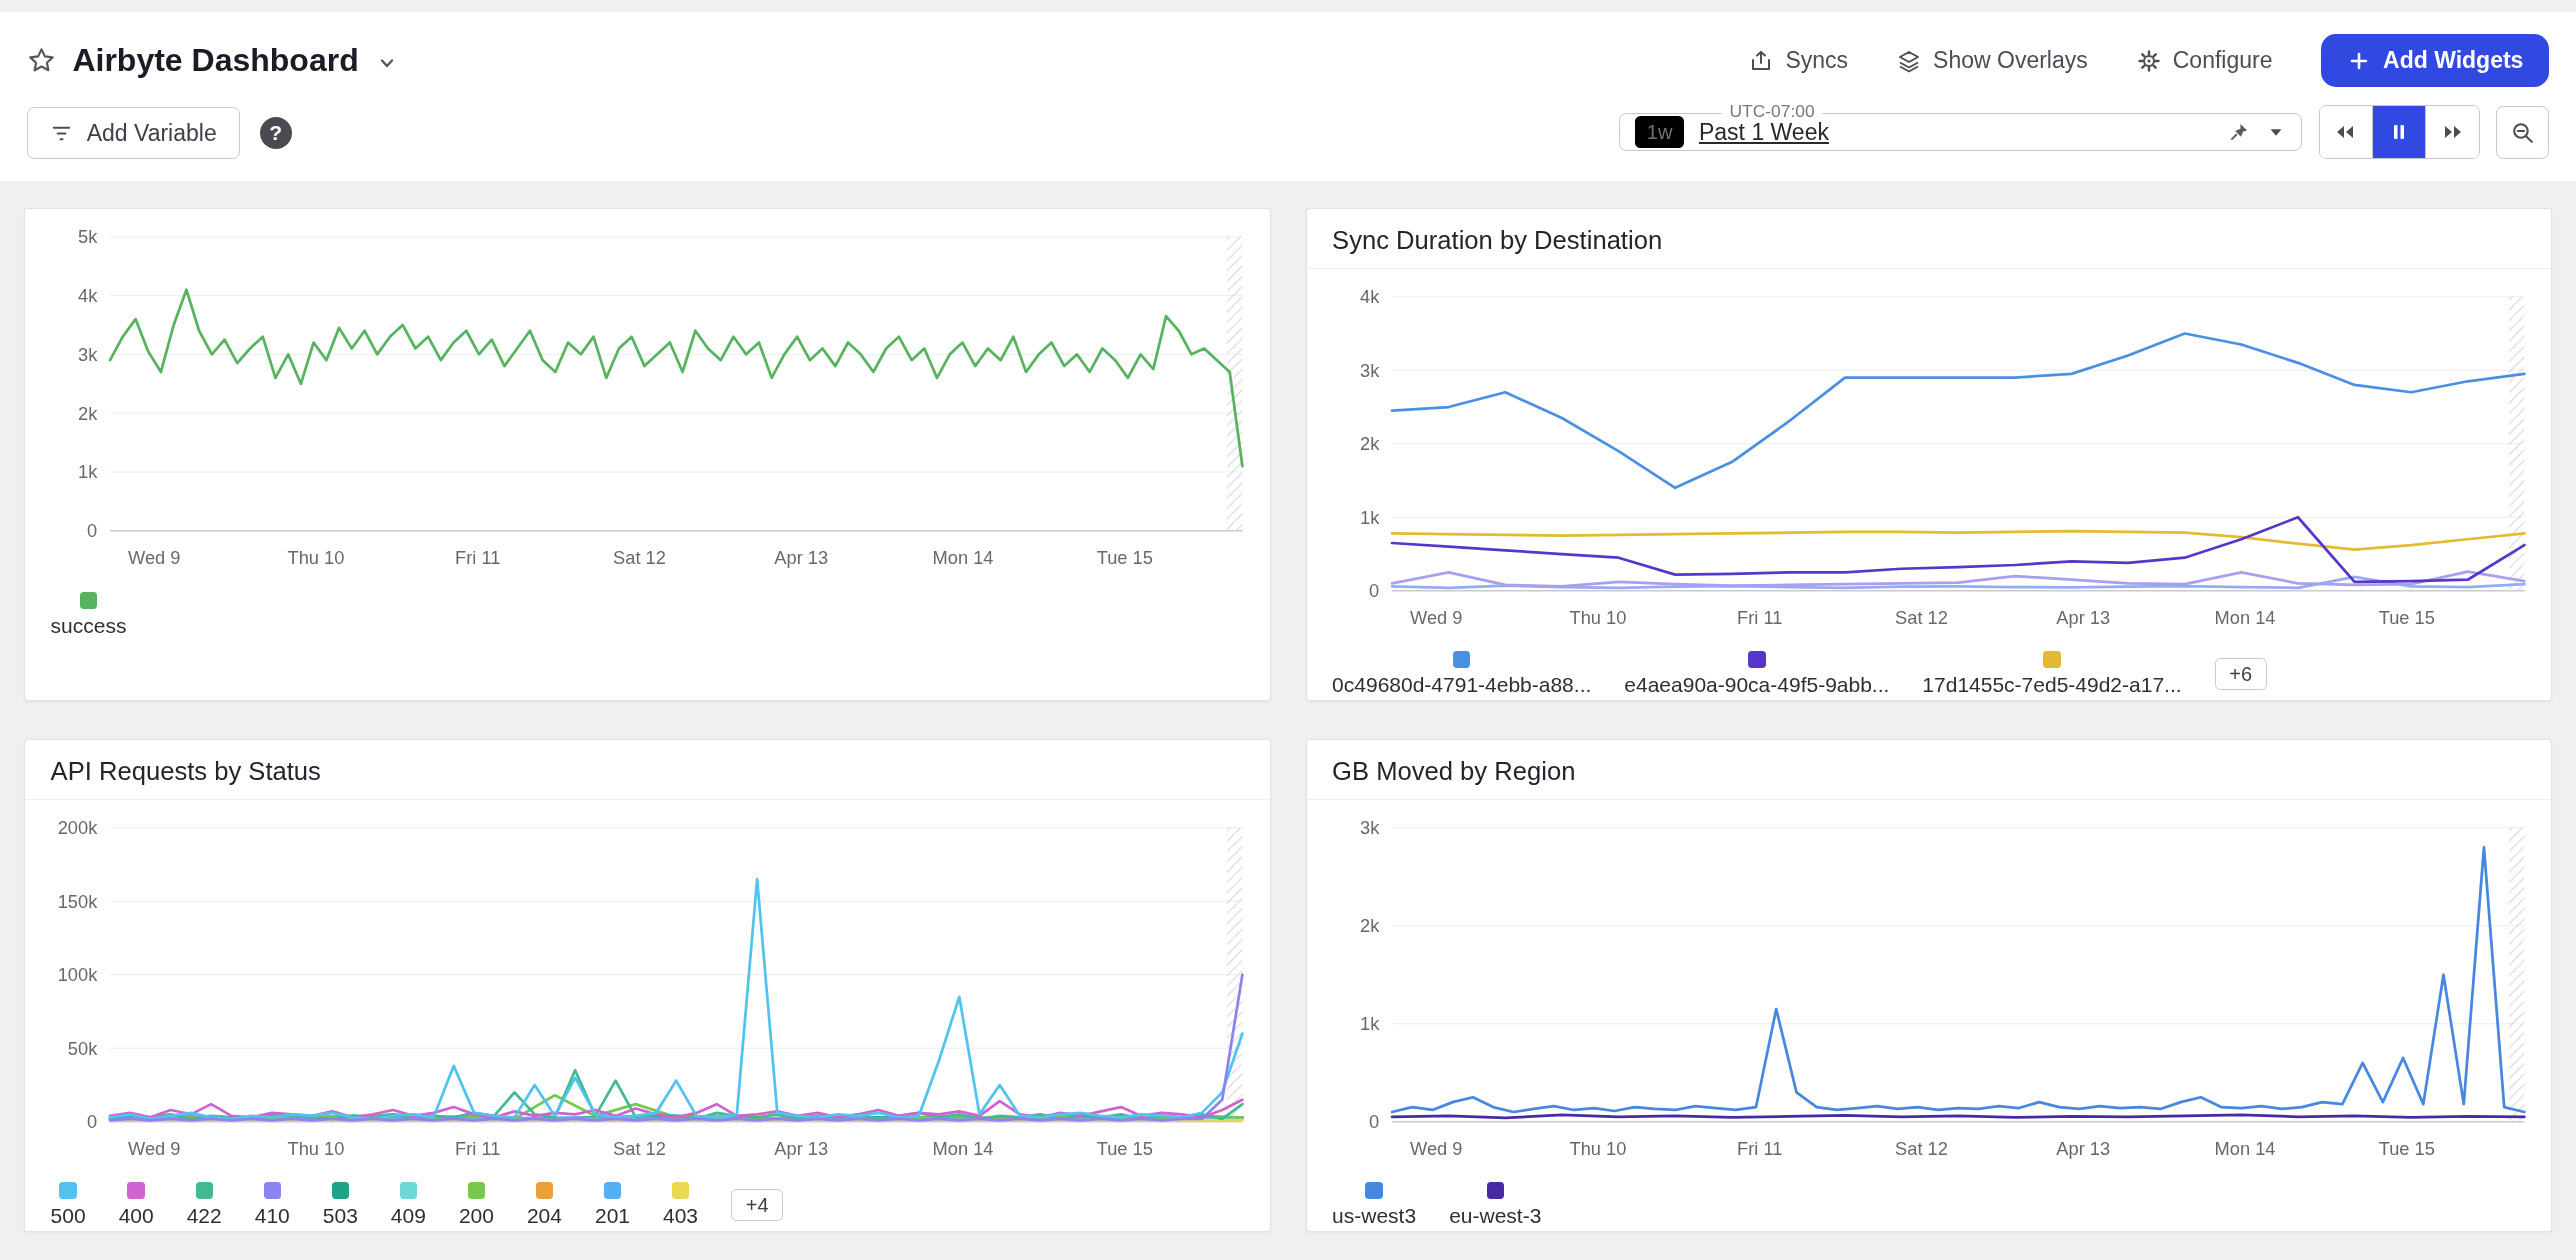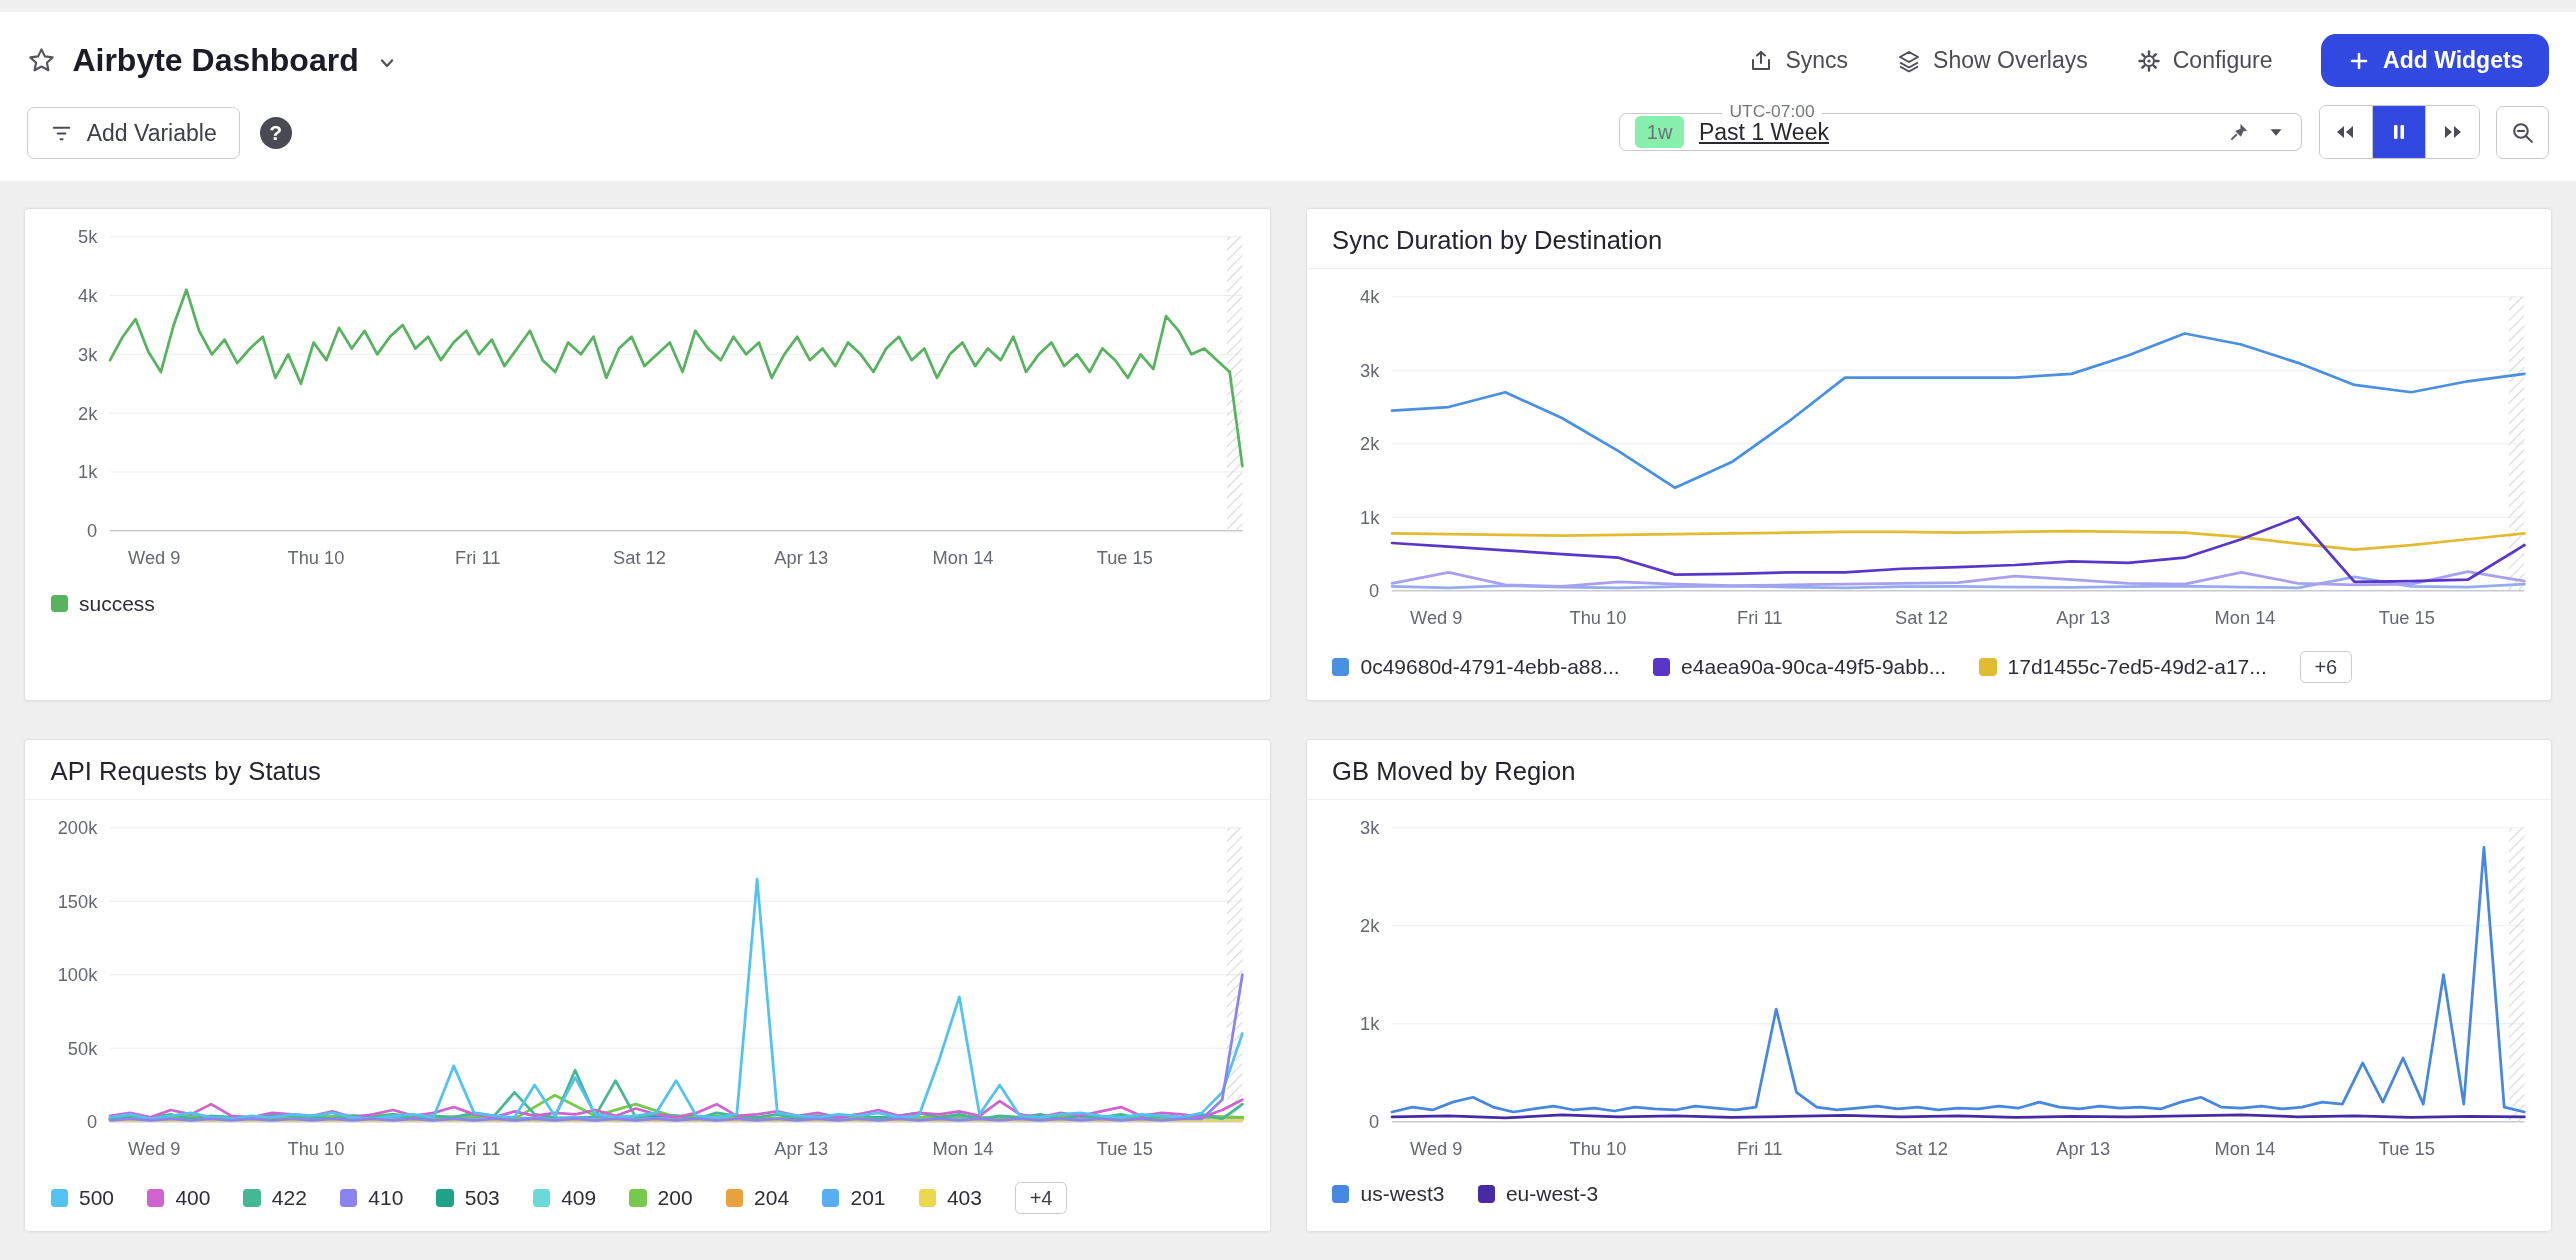--- a/index.html
+++ b/index.html
@@ -26,39 +26,39 @@
   .primary-btn { display:flex; align-items:center; gap:12px; background:#3148e1; color:#fff; border:none; border-radius:15px; font-size:23px; font-weight:600; padding:12.8px 25.6px; }
 
   .row2 { display:flex; justify-content:space-between; align-items:flex-end; margin-top:16.4px; }
   .left2 { display:flex; align-items:center; gap:20px; }
   .outline-btn { display:flex; align-items:center; gap:13.7px; height:52px; padding:0 22px; background:#fff; border:1.4px solid #c9cbd1; border-radius:7.3px; font-size:23px; color:#3d4046; }
   .help-circle { width:32px; height:32px; border-radius:50%; background:#4a4a52; color:#fff; font-size:21px; font-weight:700; display:flex; align-items:center; justify-content:center; cursor:pointer; }
 
   .timebar { display:flex; align-items:center; gap:16.4px; }
   .range-control { position:relative; display:flex; align-items:center; gap:14.6px; width:683px; height:38px; border:1.4px solid #c5c7cd; border-radius:7.3px; padding:0 14.6px; background:#fff; cursor:pointer; }
   .tz-label { position:absolute; top:-13.7px; left:102px; background:#fff; padding:0 7.3px; font-size:17.4px; color:#74777d; }
-  .range-short { background:#86efac; border-radius:5.5px; padding:4.6px 12px; font-size:20px; color:#6f7278; }
+  .range-short { background:#000000; border-radius:5.5px; padding:4.6px 12px; font-size:20px; color:#6f7278; }
   .range-label { font-size:23px; color:#28282f;text-decoration:underline; }
   .rc-spacer { flex:1; }
 
   .seg-group { display:flex; border:1.4px solid #c5c7cd; border-radius:7.3px; overflow:hidden; background:#fff; }
   .seg-group button { width:53px; height:52px; display:flex; align-items:center; justify-content:center; background:#fff; border:none; border-right:1.4px solid #c5c7cd; }
   .seg-group button:last-child { border-right:none; }
   .seg-group button.pause-active { background:#3148e1; }
   .square-btn { width:53px; height:53px; border:1.4px solid #c5c7cd; border-radius:7.3px; background:#fff; display:flex; align-items:center; justify-content:center; }
 
   
   .grid { display:grid; grid-template-columns:1fr 1fr; gap:38px 35px; padding:27px 24px 0; }
   .widget { background:#fff; border:0.9px solid #e1e1e4; border-radius:3.7px; box-shadow:0 0.9px 2.7px rgba(0,0,0,.05); height:493px; overflow:hidden; }
   .wtitle { margin:0; padding:16.4px 25.6px 12.8px; font-size:25.6px; font-weight:500; color:#24242c; border-bottom:0.9px solid #eeeef1; }
   svg.chart { display:block; margin:11px auto 0; }
   svg.chart text { font-size:20px; fill:#65696f; font-family:"Liberation Sans", sans-serif; }
 
   .legend { display:flex; align-items:center; flex-wrap:wrap; gap:11px 33px; padding:7.3px 25.6px 0; }
-  .legend-item { display:flex; align-items:center; gap:11px; cursor:pointer; }
+  .legend-item { display:flex; align-items:center; gap:5px; cursor:pointer;flex-direction:column; }
   .swatch { width:17.4px; height:17.4px; border-radius:3.7px; flex:none; }
   .legend-label { font-size:21px; color:#2e2e36; }
   .legend-more { border:0.9px solid #c9cbd1; border-radius:5.5px; padding:3.7px 13.7px; font-size:20px; color:#3d4046; background:#fff; cursor:pointer; }
 
   .icon { display:inline-flex; }
 </style>
 </head>
 <body>
 
 <div class="app">

